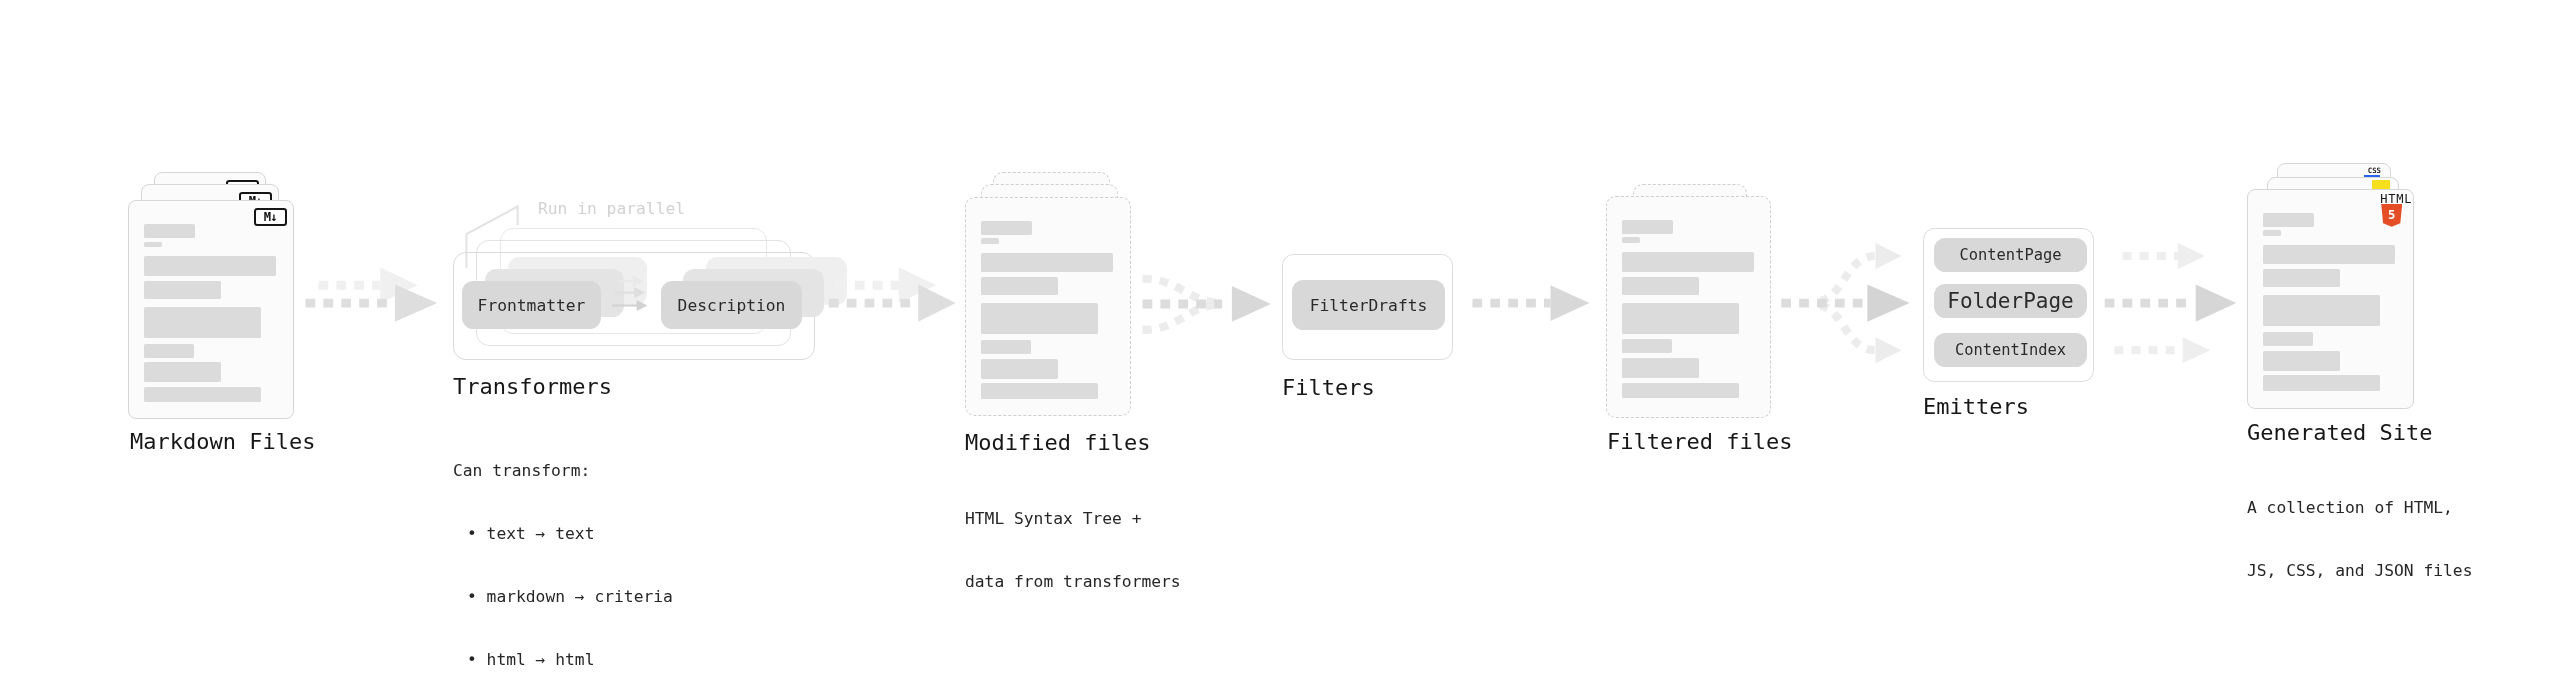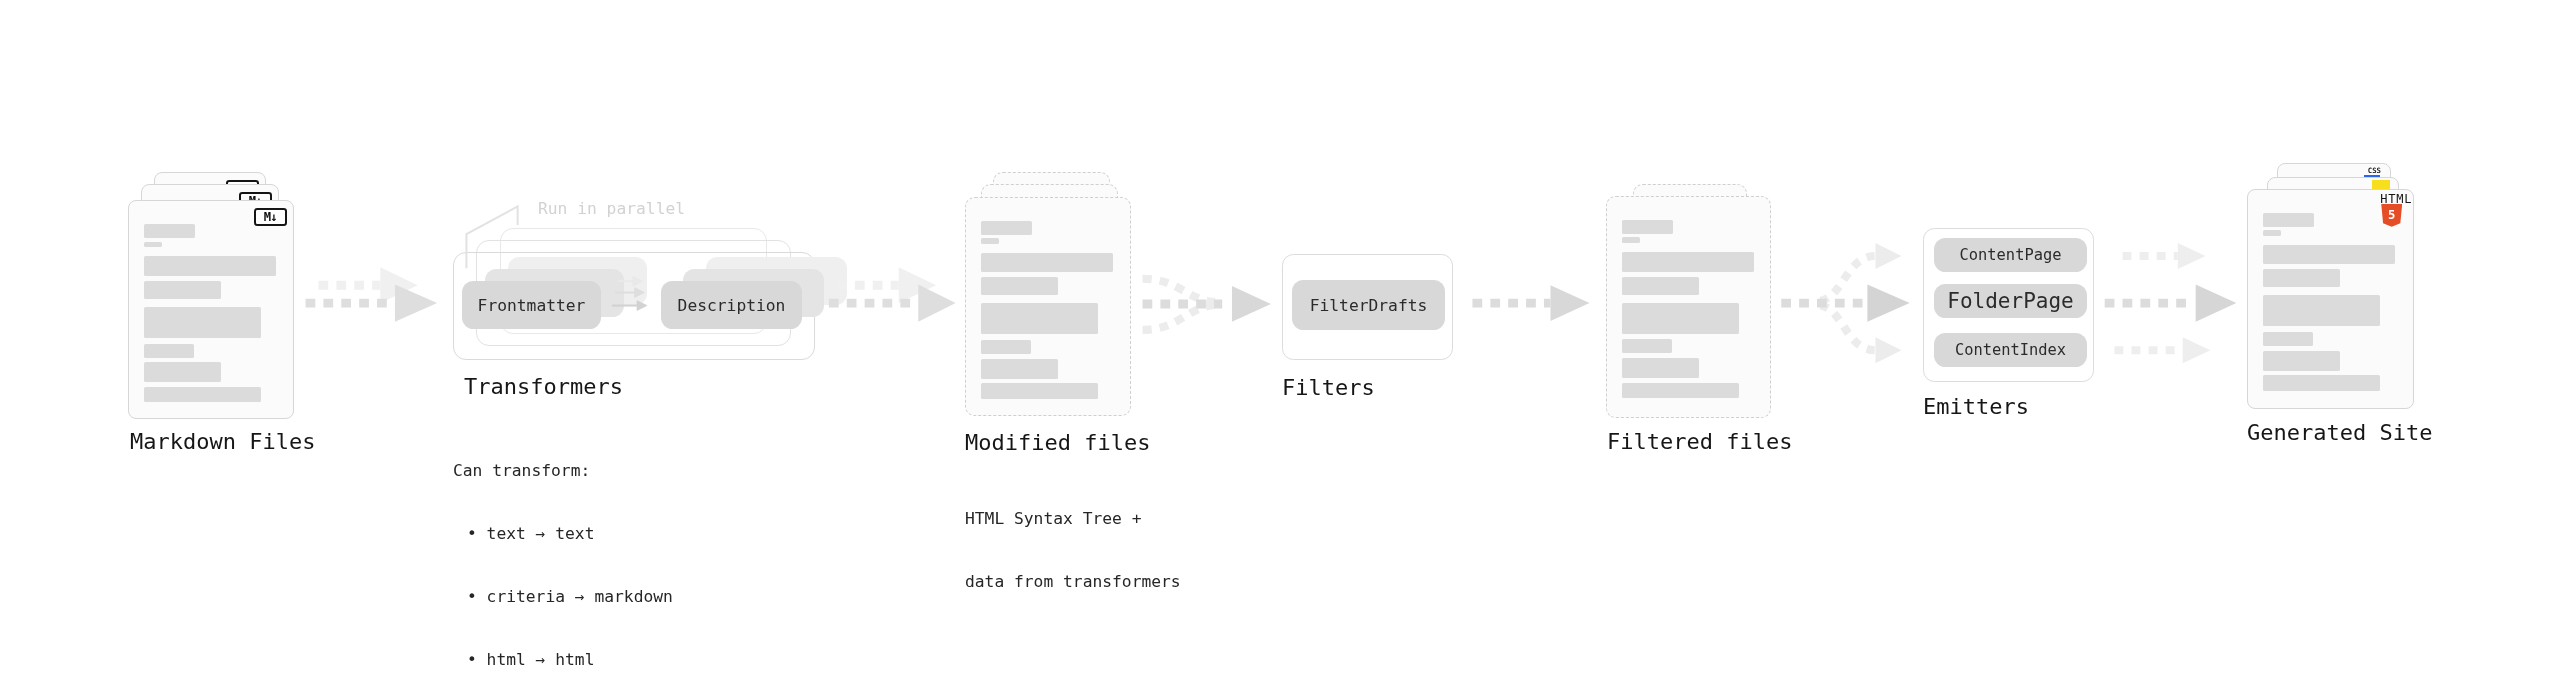--- a/index.html
+++ b/index.html
@@ -92,25 +92,25 @@
   <div class="note" style="left:538px;top:199px">Run in parallel</div>
   <div class="tbox g2" style="left:500px;top:228px;width:267px;height:106px"></div>
   <div class="tbox g1" style="left:476px;top:240px;width:315px;height:106px"></div>
   <div class="tbox" style="left:453px;top:252px;width:362px;height:108px"></div>
   <div class="pill g2" style="left:508px;top:257px;width:139px;height:48px"></div>
   <div class="pill g2" style="left:706px;top:257px;width:141px;height:48px"></div>
   <div class="pill g1" style="left:485px;top:269px;width:139px;height:48px"></div>
   <div class="pill g1" style="left:683px;top:269px;width:141px;height:48px"></div>
   <div class="pill" style="left:462px;top:281px;width:139px;height:48px">Frontmatter</div>
   <div class="pill" style="left:661px;top:281px;width:141px;height:48px">Description</div>
-  <div class="h" style="left:464px;top:374px">Transformers</div>
+  <div class="h" style="left:453px;top:374px">Transformers</div>
   <div class="sub" style="left:453px;top:418px">
     <div>Can transform:</div>
     <div class="indent">• text → text</div>
-    <div class="indent">• criteria → markdown</div>
+    <div class="indent">• markdown → criteria</div>
     <div class="indent">• html → html</div>
   </div>
 
   <div class="stack" style="left:965px;top:172px;width:166px;height:245px">
     <div class="card dashed" style="left:28.4px;top:0;width:117px;height:219px"></div>
     <div class="card dashed" style="left:16.3px;top:12.2px;width:137px;height:219px"></div>
     <div class="card dashed" style="left:0;top:25px;width:166px;height:219px">
       <div class="bars">
         <div class="b1"></div>
           <div class="b2"></div>
@@ -177,20 +177,24 @@
           <div class="b3"></div>
           <div class="b4"></div>
         <div class="b5"></div>
           <div class="b6"></div>
           <div class="b7"></div>
           <div class="b8"></div>
       </div>
     </div>
   </div>
   <div class="h" style="left:2247px;top:420px">Generated Site</div>
+  <div class="sub" style="left:2247px;top:455px">
+    <div>A collection of HTML,</div>
+    <div>JS, CSS, and JSON files</div>
+  </div>
 
   <svg class="overlay" width="2576" height="681" viewBox="0 0 3170 838">
 
     <path d="M637,277 L637,254 L574,288 L574,330" fill="none" stroke="#e2e2e2" stroke-width="2.5"></path>
 
     <g>
       <g stroke="#e9e9e9" fill="#e9e9e9">
           <line x1="760" y1="346" x2="779" y2="346" stroke-width="2.5"></line>
           <polygon points="779,340 779,352 791,346"></polygon>
         </g>

